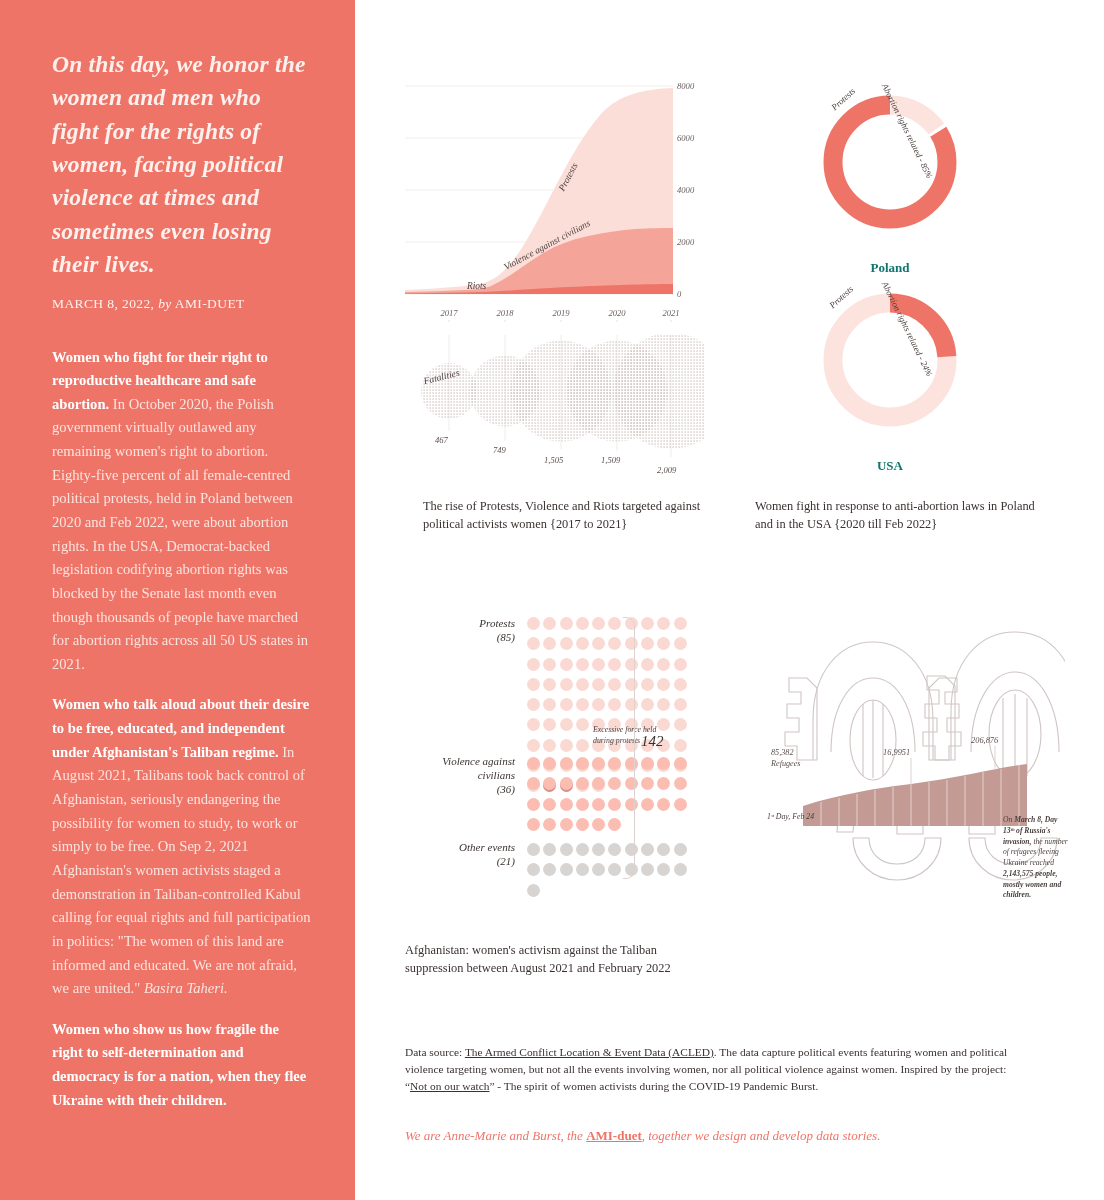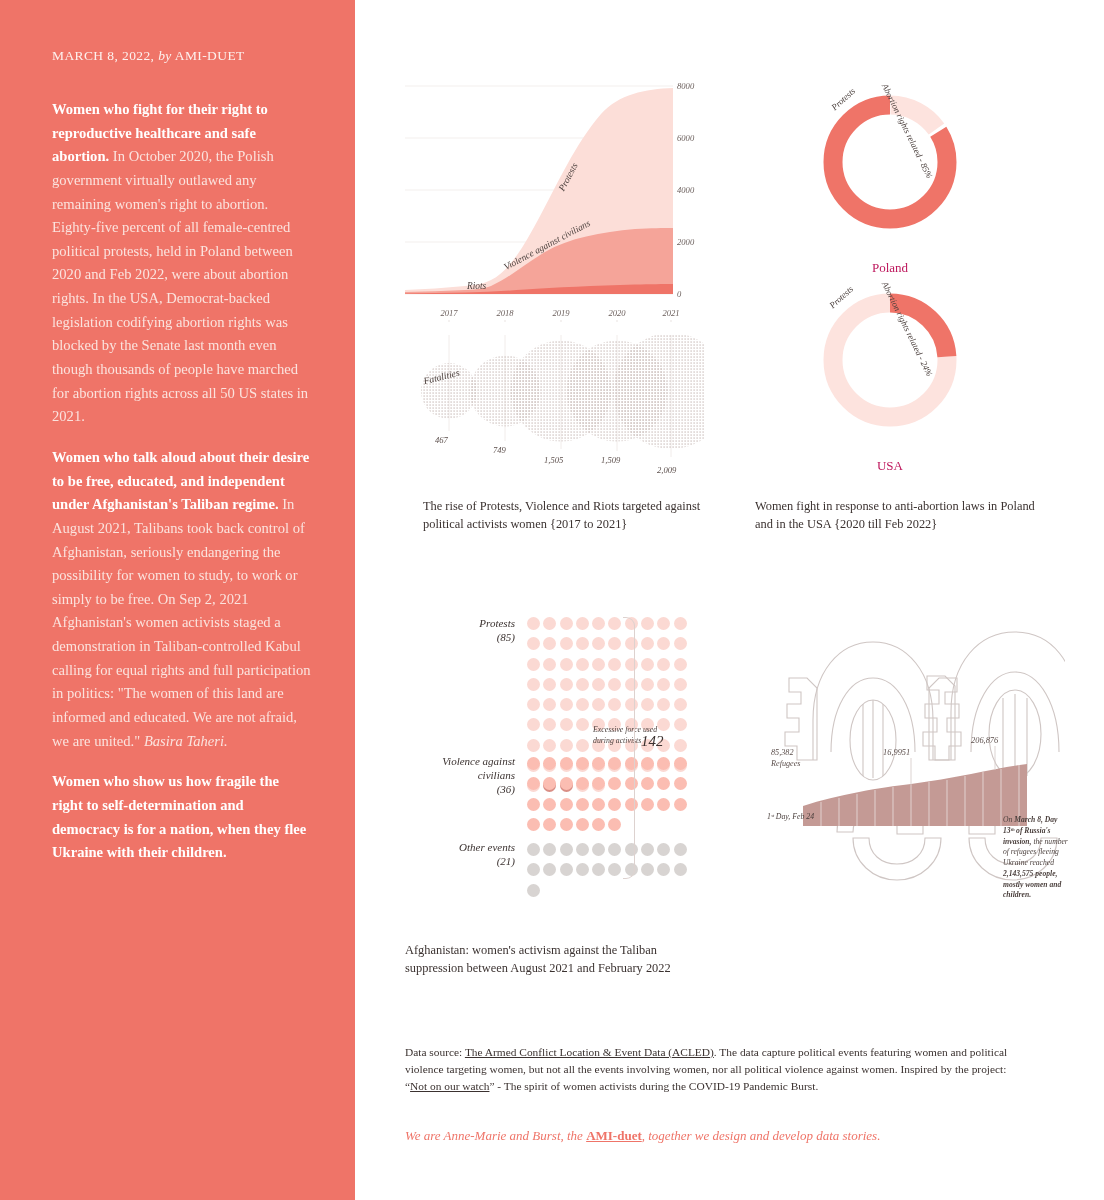--- a/index.html
+++ b/index.html
@@ -84,21 +84,21 @@
     position: absolute; font-size: 8.6px; font-style: italic; color: #5c4f4c;
   }
   #fatalities-title {
     position: absolute; font-size: 9.6px; font-style: italic; color: #4a3f3c;
     left: 18px; top: 36px; transform: rotate(-14deg); white-space: nowrap;
   }
 
   
   .donut-block { position: absolute; width: 210px; }
   .donut-country {
-    text-align: center; font-size: 13px; font-weight: normal; color: #be185d; margin-top: 8px;
+    text-align: center; font-size: 13px; font-weight: bold; color: #0f766e; margin-top: 8px;
   }
   .donut-lab {
     position: absolute; font-size: 8.8px; font-style: italic; color: #4a3f3c; white-space: nowrap;
   }
 
   
   #dotmatrix-block { position: absolute; left: 50px; top: 605px; width: 300px; height: 300px; }
   .dm-group-label {
     position: absolute; text-align: right; width: 110px;
     font-size: 11px; font-style: italic; color: #3b3230; line-height: 1.25;
@@ -155,20 +155,21 @@
   #footer-sign {
     position: absolute; left: 50px; top: 1128px; width: 610px;
     font-size: 13px; font-style: italic; color: #ef7468;
   }
   #footer-sign b { font-weight: bold; text-decoration: underline; font-style: normal; }
 </style>
 </head>
 <body>
 
 <aside id="sidebar">
+  <h1 id="hero-title">On this day, we honor the women and men who fight for the rights of women, facing political violence at times and sometimes even losing their lives.</h1>
   <div id="hero-byline">
     <span>MARCH 8, 2022,</span>
     <span class="byline-em">by</span>
     <span>AMI-DUET</span>
   </div>
 
 
   <p class="body-para"><span class="lede">Women who fight for their right to reproductive healthcare and safe abortion.</span><span> In October 2020, the Polish government virtually outlawed any remaining women's right to abortion. Eighty-five percent of all female-centred political protests, held in Poland between 2020 and Feb 2022, were about abortion rights. In the USA, Democrat-backed legislation codifying abortion rights was blocked by the Senate last month even though thousands of people have marched for abortion rights across all 50 US states in 2021.</span></p>
 
   <p class="body-para"><span class="lede">Women who talk aloud about their desire to be free, educated, and independent under Afghanistan's Taliban regime.</span><span> In August 2021, Talibans took back control of Afghanistan, seriously endangering the possibility for women to study, to work or simply to be free. On Sep 2, 2021 Afghanistan's women activists staged a demonstration in Taliban-controlled Kabul calling for equal rights and full participation in politics: "The women of this land are informed and educated. We are not afraid, we are united." </span><span class="quote-src">Basira Taheri.</span></p>
@@ -284,21 +285,21 @@
   <div class="caption" id="cap-1">The rise of Protests, Violence and Riots targeted against political activists women {2017 to 2021}</div>
   <div class="caption" id="cap-2">Women fight in response to anti-abortion laws in Poland and in the USA {2020 till Feb 2022}</div>
 
   <section id="dotmatrix-block">
     <div class="dm-group-label" style="left:0; top:12px;">
       <div>Protests</div>
       <div>(85)</div>
     </div>
     <div class="dm-grid" id="dm-grid-protests" style="top:12px; width:172px;"><span class="dm-dot" style="background: rgb(251, 217, 211);"></span><span class="dm-dot" style="background: rgb(251, 217, 211);"></span><span class="dm-dot" style="background: rgb(251, 217, 211);"></span><span class="dm-dot" style="background: rgb(251, 217, 211);"></span><span class="dm-dot" style="background: rgb(251, 217, 211);"></span><span class="dm-dot" style="background: rgb(251, 217, 211);"></span><span class="dm-dot" style="background: rgb(251, 217, 211);"></span><span class="dm-dot" style="background: rgb(251, 217, 211);"></span><span class="dm-dot" style="background: rgb(251, 217, 211);"></span><span class="dm-dot" style="background: rgb(251, 217, 211);"></span><span class="dm-dot" style="background: rgb(251, 217, 211);"></span><span class="dm-dot" style="background: rgb(251, 217, 211);"></span><span class="dm-dot" style="background: rgb(251, 217, 211);"></span><span class="dm-dot" style="background: rgb(251, 217, 211);"></span><span class="dm-dot" style="background: rgb(251, 217, 211);"></span><span class="dm-dot" style="background: rgb(251, 217, 211);"></span><span class="dm-dot" style="background: rgb(251, 217, 211);"></span><span class="dm-dot" style="background: rgb(251, 217, 211);"></span><span class="dm-dot" style="background: rgb(251, 217, 211);"></span><span class="dm-dot" style="background: rgb(251, 217, 211);"></span><span class="dm-dot" style="background: rgb(251, 217, 211);"></span><span class="dm-dot" style="background: rgb(251, 217, 211);"></span><span class="dm-dot" style="background: rgb(251, 217, 211);"></span><span class="dm-dot" style="background: rgb(251, 217, 211);"></span><span class="dm-dot" style="background: rgb(251, 217, 211);"></span><span class="dm-dot" style="background: rgb(251, 217, 211);"></span><span class="dm-dot" style="background: rgb(251, 217, 211);"></span><span class="dm-dot" style="background: rgb(251, 217, 211);"></span><span class="dm-dot" style="background: rgb(251, 217, 211);"></span><span class="dm-dot" style="background: rgb(251, 217, 211);"></span><span class="dm-dot" style="background: rgb(251, 217, 211);"></span><span class="dm-dot" style="background: rgb(251, 217, 211);"></span><span class="dm-dot" style="background: rgb(251, 217, 211);"></span><span class="dm-dot" style="background: rgb(251, 217, 211);"></span><span class="dm-dot" style="background: rgb(251, 217, 211);"></span><span class="dm-dot" style="background: rgb(251, 217, 211);"></span><span class="dm-dot" style="background: rgb(251, 217, 211);"></span><span class="dm-dot" style="background: rgb(251, 217, 211);"></span><span class="dm-dot" style="background: rgb(251, 217, 211);"></span><span class="dm-dot" style="background: rgb(251, 217, 211);"></span><span class="dm-dot" style="background: rgb(251, 217, 211);"></span><span class="dm-dot" style="background: rgb(251, 217, 211);"></span><span class="dm-dot" style="background: rgb(251, 217, 211);"></span><span class="dm-dot" style="background: rgb(251, 217, 211);"></span><span class="dm-dot" style="background: rgb(251, 217, 211);"></span><span class="dm-dot" style="background: rgb(251, 217, 211);"></span><span class="dm-dot" style="background: rgb(251, 217, 211);"></span><span class="dm-dot" style="background: rgb(251, 217, 211);"></span><span class="dm-dot" style="background: rgb(251, 217, 211);"></span><span class="dm-dot" style="background: rgb(251, 217, 211);"></span><span class="dm-dot" style="background: rgb(251, 217, 211);"></span><span class="dm-dot" style="background: rgb(251, 217, 211);"></span><span class="dm-dot" style="background: rgb(251, 217, 211);"></span><span class="dm-dot" style="background: rgb(251, 217, 211);"></span><span class="dm-dot" style="background: rgb(251, 217, 211);"></span><span class="dm-dot" style="background: rgb(251, 217, 211);"></span><span class="dm-dot" style="background: rgb(251, 217, 211);"></span><span class="dm-dot" style="background: rgb(251, 217, 211);"></span><span class="dm-dot" style="background: rgb(251, 217, 211);"></span><span class="dm-dot" style="background: rgb(251, 217, 211);"></span><span class="dm-dot" style="background: rgb(251, 217, 211);"></span><span class="dm-dot" style="background: rgb(251, 217, 211);"></span><span class="dm-dot" style="background: rgb(251, 217, 211);"></span><span class="dm-dot" style="background: rgb(251, 217, 211);"></span><span class="dm-dot" style="background: rgb(251, 217, 211);"></span><span class="dm-dot" style="background: rgb(251, 217, 211);"></span><span class="dm-dot" style="background: rgb(251, 217, 211);"></span><span class="dm-dot" style="background: rgb(251, 217, 211);"></span><span class="dm-dot" style="background: rgb(251, 217, 211);"></span><span class="dm-dot" style="background: rgb(251, 217, 211);"></span><span class="dm-dot" style="background: rgb(251, 217, 211);"></span><span class="dm-dot" style="background: rgb(251, 217, 211);"></span><span class="dm-dot" style="background: rgb(251, 217, 211);"></span><span class="dm-dot" style="background: rgb(251, 217, 211);"></span><span class="dm-dot" style="background: rgb(251, 217, 211);"></span><span class="dm-dot" style="background: rgb(251, 217, 211);"></span><span class="dm-dot" style="background: rgb(251, 217, 211);"></span><span class="dm-dot" style="background: rgb(251, 217, 211);"></span><span class="dm-dot" style="background: rgb(251, 217, 211);"></span><span class="dm-dot" style="background: rgb(251, 217, 211);"></span><span class="dm-dot" style="background: rgb(251, 217, 211);"></span><span class="dm-dot" style="background: rgb(217, 142, 133);"></span><span class="dm-dot" style="background: rgb(217, 142, 133);"></span><span class="dm-dot" style="background: rgb(251, 217, 211);"></span><span class="dm-dot" style="background: rgb(251, 217, 211);"></span></div>
 
-    <div class="dm-note" style="left:188px; top:120px; width:70px;">Excessive force used during activists</div>
+    <div class="dm-note" style="left:188px; top:120px; width:70px;">Excessive force held during protests</div>
 
     <div class="dm-group-label" style="left:0; top:150px;">
       <div>Violence against civilians</div>
       <div>(36)</div>
     </div>
     <div class="dm-grid" id="dm-grid-violence" style="top:152px; width:172px;"><span class="dm-dot" style="background: rgb(251, 189, 178);"></span><span class="dm-dot" style="background: rgb(251, 189, 178);"></span><span class="dm-dot" style="background: rgb(251, 189, 178);"></span><span class="dm-dot" style="background: rgb(251, 189, 178);"></span><span class="dm-dot" style="background: rgb(251, 189, 178);"></span><span class="dm-dot" style="background: rgb(251, 189, 178);"></span><span class="dm-dot" style="background: rgb(251, 189, 178);"></span><span class="dm-dot" style="background: rgb(251, 189, 178);"></span><span class="dm-dot" style="background: rgb(251, 189, 178);"></span><span class="dm-dot" style="background: rgb(251, 189, 178);"></span><span class="dm-dot" style="background: rgb(251, 189, 178);"></span><span class="dm-dot" style="background: rgb(251, 189, 178);"></span><span class="dm-dot" style="background: rgb(251, 189, 178);"></span><span class="dm-dot" style="background: rgb(251, 189, 178);"></span><span class="dm-dot" style="background: rgb(251, 189, 178);"></span><span class="dm-dot" style="background: rgb(251, 189, 178);"></span><span class="dm-dot" style="background: rgb(251, 189, 178);"></span><span class="dm-dot" style="background: rgb(251, 189, 178);"></span><span class="dm-dot" style="background: rgb(251, 189, 178);"></span><span class="dm-dot" style="background: rgb(251, 189, 178);"></span><span class="dm-dot" style="background: rgb(251, 189, 178);"></span><span class="dm-dot" style="background: rgb(251, 189, 178);"></span><span class="dm-dot" style="background: rgb(251, 189, 178);"></span><span class="dm-dot" style="background: rgb(251, 189, 178);"></span><span class="dm-dot" style="background: rgb(251, 189, 178);"></span><span class="dm-dot" style="background: rgb(251, 189, 178);"></span><span class="dm-dot" style="background: rgb(251, 189, 178);"></span><span class="dm-dot" style="background: rgb(251, 189, 178);"></span><span class="dm-dot" style="background: rgb(251, 189, 178);"></span><span class="dm-dot" style="background: rgb(251, 189, 178);"></span><span class="dm-dot" style="background: rgb(251, 189, 178);"></span><span class="dm-dot" style="background: rgb(251, 189, 178);"></span><span class="dm-dot" style="background: rgb(251, 189, 178);"></span><span class="dm-dot" style="background: rgb(251, 189, 178);"></span><span class="dm-dot" style="background: rgb(251, 189, 178);"></span><span class="dm-dot" style="background: rgb(251, 189, 178);"></span></div>
 
     <div class="dm-group-label" style="left:0; top:236px;">
       <div>Other events</div>
       <div>(21)</div>

